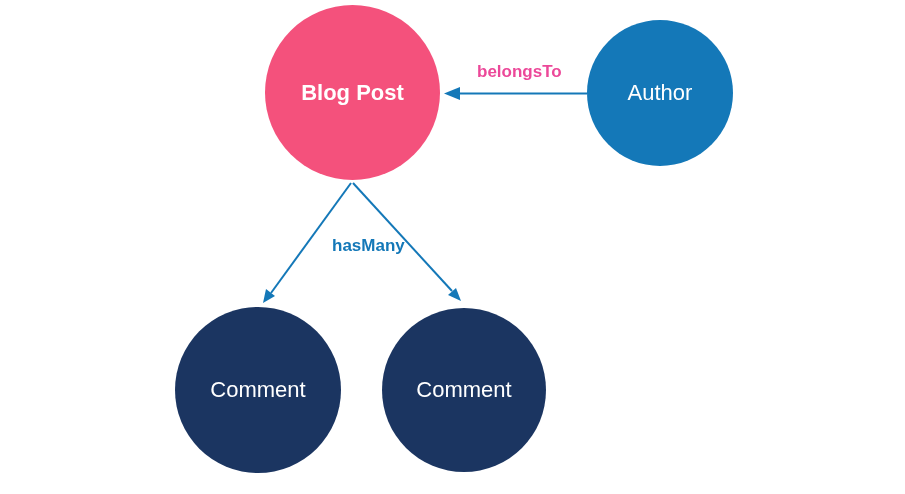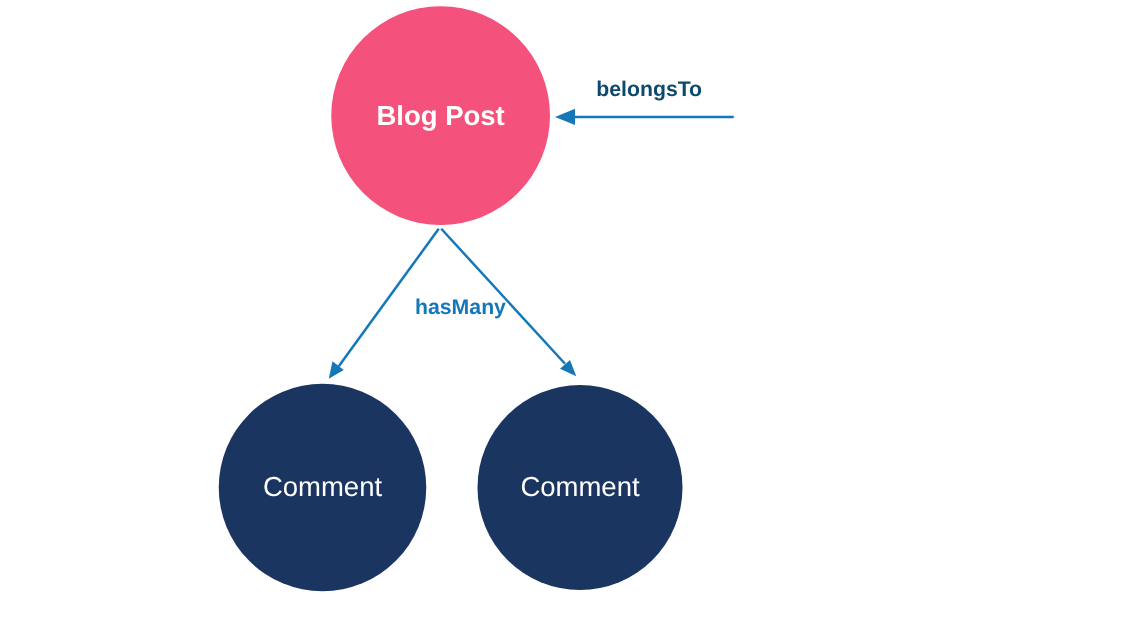--- a/index.html
+++ b/index.html
@@ -62,26 +62,29 @@
     <g>
       <line x1="353" y1="183" x2="452" y2="291" stroke="#1478B8" stroke-width="2"></line>
       <polygon points="461,301 448,295 456,288" fill="#1478B8"></polygon>
     </g>
   </svg>
 
   <div class="node node--bold" style="left:265px; top:5px; width:175px; height:175px; background:#f4517c;">
     <span class="node-label">Blog Post</span>
   </div>
 
+  <div class="node" style="left:587px; top:20px; width:146px; height:146px; background:#1478b8;">
+    <span class="node-label">Author</span>
+  </div>
 
   <div class="node" style="left:175px; top:307px; width:166px; height:166px; background:#1b3561;">
     <span class="node-label">Comment</span>
   </div>
 
   <div class="node" style="left:382px; top:308px; width:164px; height:164px; background:#1b3561;">
     <span class="node-label">Comment</span>
   </div>
 
-  <div class="edge-label" style="left: 477px; top: 62px; color: #0c4a6e; text-align: center;">belongsTo</div>
+  <div class="edge-label" style="left: 477px; top: 62px; color: #ec4899; text-align: center;">belongsTo</div>
 
   <div class="edge-label" style="left: 332px; top: 236px; color: rgb(20, 120, 184);">hasMany</div>
 
 </div>
 
 </body></html>

